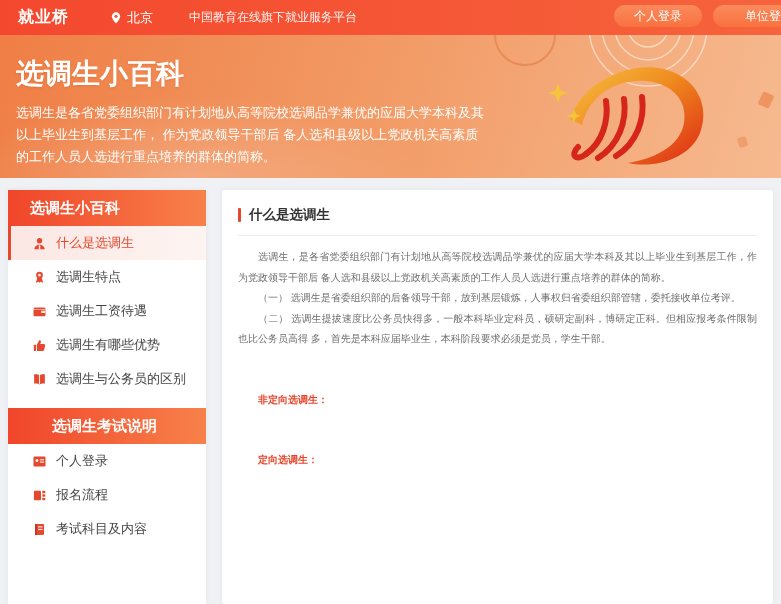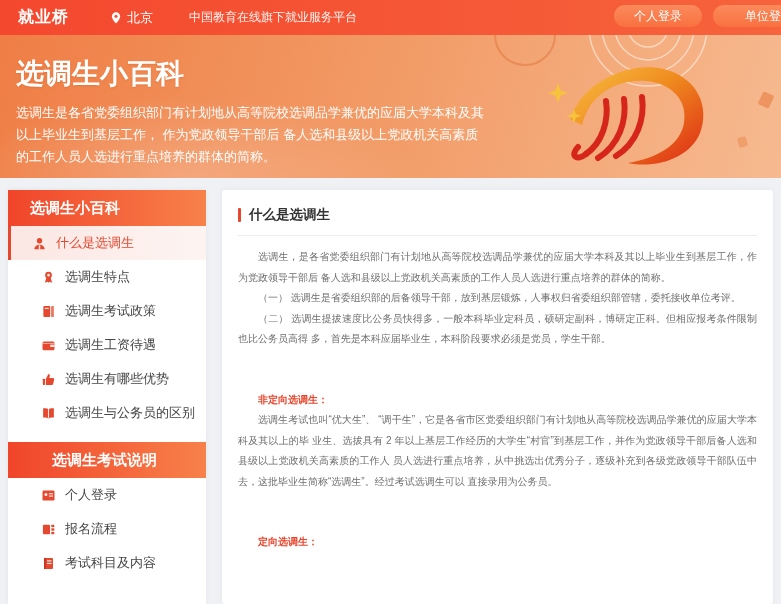--- a/index.html
+++ b/index.html
@@ -43,21 +43,21 @@
   .layout{position:absolute;top:190px;left:8px;bottom:0;width:765px;display:flex;gap:16px;}
   
   .sidebar{width:198px;flex:none;background:#fff;box-shadow:0 0 6px rgba(0,0,0,.05);}
   .side-header{
     height:36px;line-height:36px;padding-left:22px;color:#fff;
     font-size:15px;font-weight:bold;
     background:linear-gradient(90deg,#f0452a,#f8814a);
   }
   .side-header.second{margin-top:12px;padding-left:44px;}
   .side-item{
-    height:34px;display:flex;align-items:center;padding-left:33px;
+    height:34px;display:flex;align-items:center;padding-left:24px;
     font-size:13px;color:#454545;cursor:pointer;background:#fff;
   }
   .side-item .icon{width:15px;height:15px;flex:none;margin-right:9px;}
   .side-item .icon svg{display:block;}
   .side-item.active{
     background:linear-gradient(90deg,#fbe7e3,#fdf4f2);
     color:#e4492f;border-left:3px solid #e4492f;padding-left:21px;
   }
   
   .main-card{
@@ -157,32 +157,20 @@
             <g fill="#e4492f">
               <circle cx="7" cy="4.8" r="3.1"></circle>
               <path d="M4.9 7.4 3.6 12l2.5-1.1 1 1 .9-1L10.4 12 9.1 7.4z"></path>
               <circle cx="7" cy="4.8" r="1.3" fill="#fff" opacity=".85"></circle>
             </g>
           </svg>
       </span>
       <span>选调生特点</span>
     </div>
 
-    <div class="side-item">
-      <span class="icon">
-        <svg width="15" height="15" viewBox="0 0 14 14">
-            <g fill="#e4492f">
-              <rect x="2.2" y="1.8" width="6.4" height="10.4" rx="1"></rect>
-              <rect x="9.4" y="1.8" width="2.6" height="10.4" rx="0.6" opacity=".75"></rect>
-              <rect x="3.6" y="3.6" width="3.6" height="1.1" fill="#fff" opacity=".85"></rect>
-            </g>
-          </svg>
-      </span>
-      <span>选调生考试政策</span>
-    </div>
 
     <div class="side-item">
       <span class="icon">
         <svg width="15" height="15" viewBox="0 0 14 14">
             <g fill="#e4492f">
               <rect x="1.4" y="3.2" width="11.2" height="8.2" rx="1.4"></rect>
               <rect x="8.6" y="6.2" width="4" height="2.2" fill="#fff" opacity=".85"></rect>
               <rect x="1.4" y="4.6" width="11.2" height="1" fill="#fff" opacity=".5"></rect>
             </g>
           </svg>
@@ -262,18 +250,17 @@
     <div class="main-heading">
       <span class="red-bar"></span>
       <span class="heading-text">什么是选调生</span>
     </div>
     <div class="divider"></div>
     <div class="content">
       <p>选调生，是各省党委组织部门有计划地从高等院校选调品学兼优的应届大学本科及其以上毕业生到基层工作，作为党政领导干部后 备人选和县级以上党政机关高素质的工作人员人选进行重点培养的群体的简称。</p>
       <p>（一） 选调生是省委组织部的后备领导干部，放到基层锻炼，人事权归省委组织部管辖，委托接收单位考评。</p>
       <p>（二） 选调生提拔速度比公务员快得多，一般本科毕业定科员，硕研定副科，博研定正科。但相应报考条件限制也比公务员高得 多，首先是本科应届毕业生，本科阶段要求必须是党员，学生干部。</p>
       <p class="red-label">非定向选调生：</p>
-      <p>选调生考试也叫“优大生”、 “调干生”，它是各省市区党委组织部门有计划地从高等院校选调品学兼优的应届大学本科及其以上的毕 业生、选拔具有 2 年以上基层工作经历的大学生“村官”到基层工作，并作为党政领导干部后备人选和县级以上党政机关高素质的工作人 员人选进行重点培养，从中挑选出优秀分子，逐级补充到各级党政领导干部队伍中去，这批毕业生简称“选调生”。经过考试选调生可以 直接录用为公务员。</p>
       <p class="red-label">定向选调生：</p>
     </div>
   </div>
 
 </div>
 
 </body></html>

